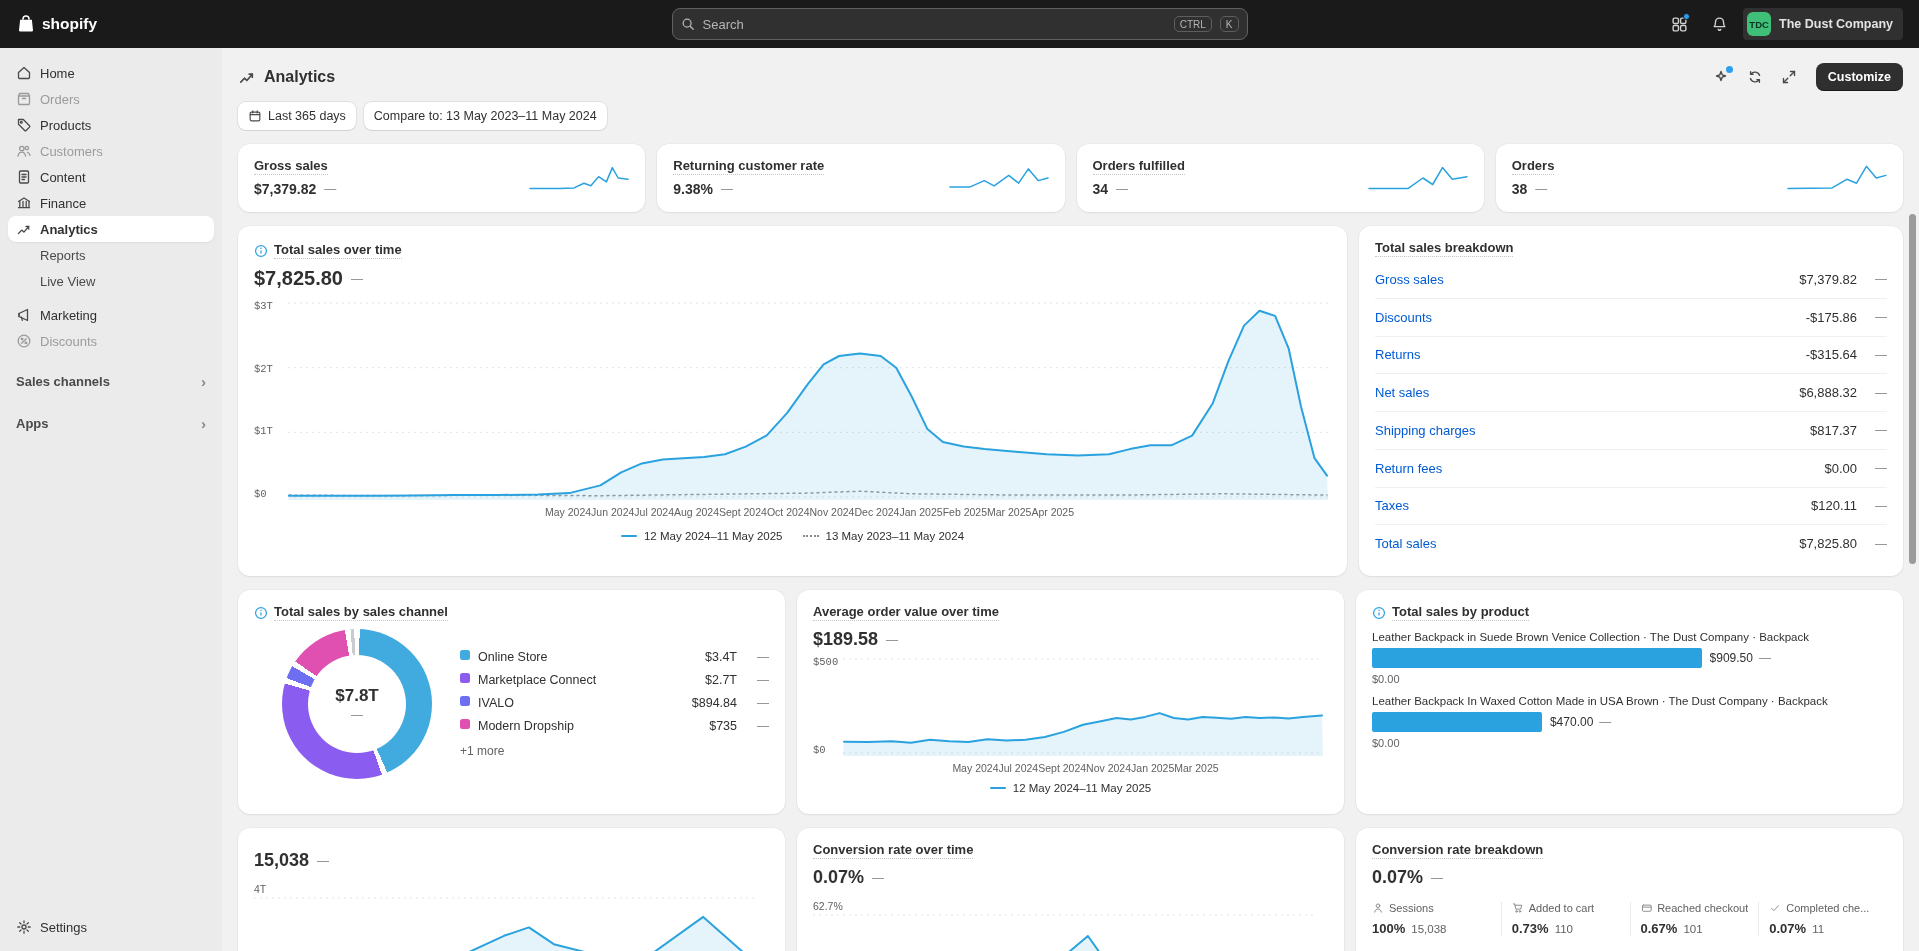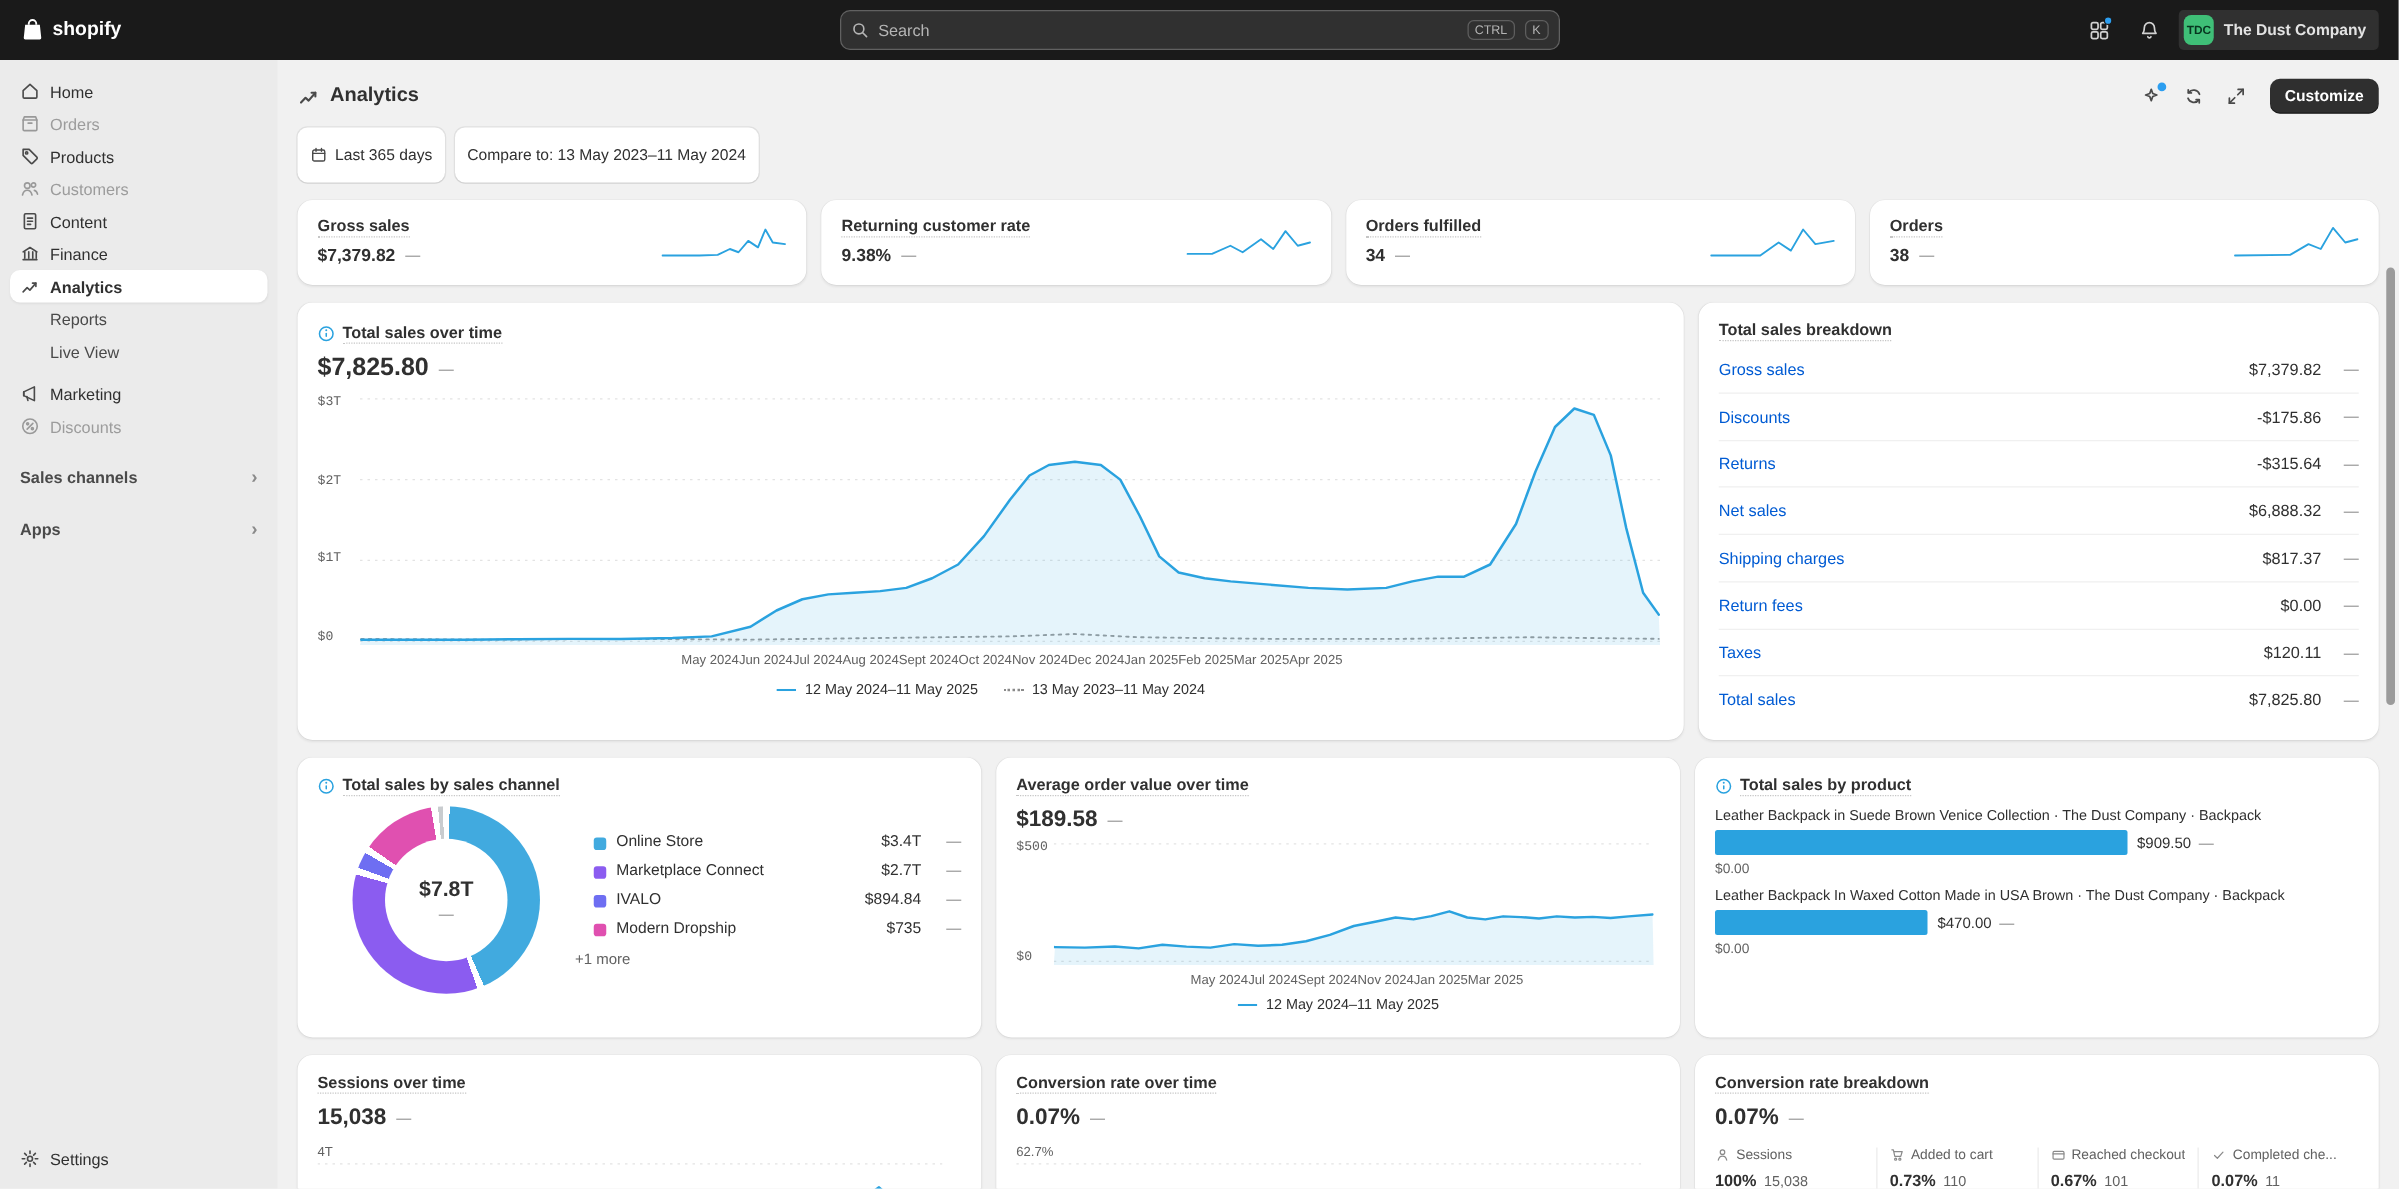--- a/index.html
+++ b/index.html
@@ -39,21 +39,21 @@
   .main { background:#f1f1f1; padding:14px 16px 0; overflow:hidden; }
   .page-head { display:flex; align-items:center; height:30px; margin-bottom:10px; }
   .ph-left { display:flex; align-items:center; gap:8px; font-size:16px; font-weight:700; }
   .ph-right { margin-left:auto; display:flex; align-items:center; gap:4px; }
   .ghost-btn { width:30px; height:28px; border:none; background:transparent; border-radius:8px; display:flex; align-items:center; justify-content:center; position:relative; cursor:pointer; }
   .gdot { position:absolute; top:3px; right:3px; width:7px; height:7px; border-radius:50%; background:#2c9ef0; }
   .hico path, .hico circle, .hico rect { stroke:#4a4a4a; fill:none; stroke-width:1.4; stroke-linecap:round; stroke-linejoin:round; }
   .customize-btn { height:28px; background:#2f2f2f; color:#fff; font-size:12.5px; font-weight:600; border:none; border-radius:8px; padding:0 12px; margin-left:8px; cursor:pointer; box-shadow:inset 0 -1px 0 rgba(0,0,0,.45); }
 
   .filters { display:flex; gap:8px; margin-bottom:14px; }
-  .pill { height:44px; background:#fff; border:none; border-radius:8px; display:flex; align-items:center; gap:6px; padding:0 10px; font-size:12.5px; font-weight:500; color:#303030; box-shadow:0 1px 0 rgba(26,26,26,.07),0 0 0 1px rgba(0,0,0,.07); cursor:pointer; font-family:inherit; }
+  .pill { height:28px; background:#fff; border:none; border-radius:8px; display:flex; align-items:center; gap:6px; padding:0 10px; font-size:12.5px; font-weight:500; color:#303030; box-shadow:0 1px 0 rgba(26,26,26,.07),0 0 0 1px rgba(0,0,0,.07); cursor:pointer; font-family:inherit; }
 
   .card { background:#fff; border-radius:12px; box-shadow:0 1px 2px rgba(26,26,26,.07),0 0 0 .5px rgba(0,0,0,.05); }
   .dash { color:#8a8a8a; font-weight:400; font-size:12px; }
 
   .kpi-row { display:grid; grid-template-columns:repeat(4,1fr); gap:12px; margin-bottom:14px; }
   .kpi { height:68px; padding:12px 16px; position:relative; }
   .kpi-label { font-size:13px; font-weight:600; color:#303030; display:inline-block; border-bottom:1.5px dotted #c6c6c6; padding-bottom:1px; cursor:pointer; }
   .kpi-value { margin-top:6px; font-size:14px; font-weight:700; display:flex; gap:8px; align-items:center; }
   .spark { position:absolute; right:16px; top:50%; transform:translateY(-50%); }
 
@@ -80,21 +80,21 @@
   .bd-row .dash { width:22px; text-align:right; margin-left:8px; }
 
   .row3 { display:grid; grid-template-columns:repeat(3,1fr); gap:12px; margin-bottom:14px; }
   .row3 .card { height:224px; padding:14px 16px; }
   .ch-body { display:flex; align-items:center; gap:28px; margin-top:8px; }
   .donut-wrap { position:relative; width:150px; height:150px; margin-left:28px; flex:none; }
   .donut { width:150px; height:150px; border-radius:50%; }
   .donut-hole { position:absolute; inset:26px; background:#fff; border-radius:50%; }
   .donut-center { position:absolute; inset:0; display:flex; flex-direction:column; align-items:center; justify-content:center; font-size:17px; font-weight:700; z-index:2; gap:2px; }
   .ch-legend { flex:1; display:flex; flex-direction:column; gap:9px; font-size:12.5px; }
-  .ch-item { display:flex; align-items:flex-end; gap:8px;margin-left:15px; }
+  .ch-item { display:flex; align-items:flex-start; gap:8px; }
   .sw { width:10px; height:10px; border-radius:2.5px; flex:none; }
   .ch-val { margin-left:auto; color:#303030; }
   .ch-item .dash { margin-left:8px; width:16px; text-align:right; }
   .more-link { color:#616161; font-size:12px; margin-top:2px; cursor:pointer; }
 
   .aov-y { width:30px; display:flex; flex-direction:column; justify-content:space-between; font-size:10.5px; color:#616161; }
   .xlabels.aov { margin-left:30px; }
 
   .prod-item { margin-top:10px; }
   .prod-name { font-size:11.5px; color:#303030; white-space:nowrap; overflow:hidden; text-overflow:ellipsis; }
@@ -571,23 +571,20 @@
                 <span class="dash">—</span>
               </span>
           </div>
           <div class="prod-base">$0.00</div>
         </div>
       </section>
     </div>
 
     <div class="row4">
       <section class="card">
-        <div class="card-title">
-            <span class="t">Sessions over time</span>
-          </div>
         <div class="mid-value">
             <span>15,038</span>
             <span class="dash">—</span>
           </div>
         <div class="mini-y">4T</div>
         <svg id="sesChart" width="500" height="90">
             <line x1="0" x2="500" y1="3.0" y2="3.0" stroke="#e3e3e3" stroke-dasharray="2 4" stroke-width="1"></line>
             <path d="M1.0,82.8L50.8,81.8L100.6,80.7L150.4,76.5L200.2,63.9L250.0,40.8L274.9,32.4L299.8,49.2L349.6,61.8L399.4,57.6L449.2,21.9L499.0,66.0L500,90L0,90Z" fill="rgba(42,162,223,0.12)"></path>
             <path d="M1.0,82.8L50.8,81.8L100.6,80.7L150.4,76.5L200.2,63.9L250.0,40.8L274.9,32.4L299.8,49.2L349.6,61.8L399.4,57.6L449.2,21.9L499.0,66.0" fill="none" stroke="#2AA2DF" stroke-width="2" stroke-linejoin="round" stroke-linecap="round"></path>
           </svg>

